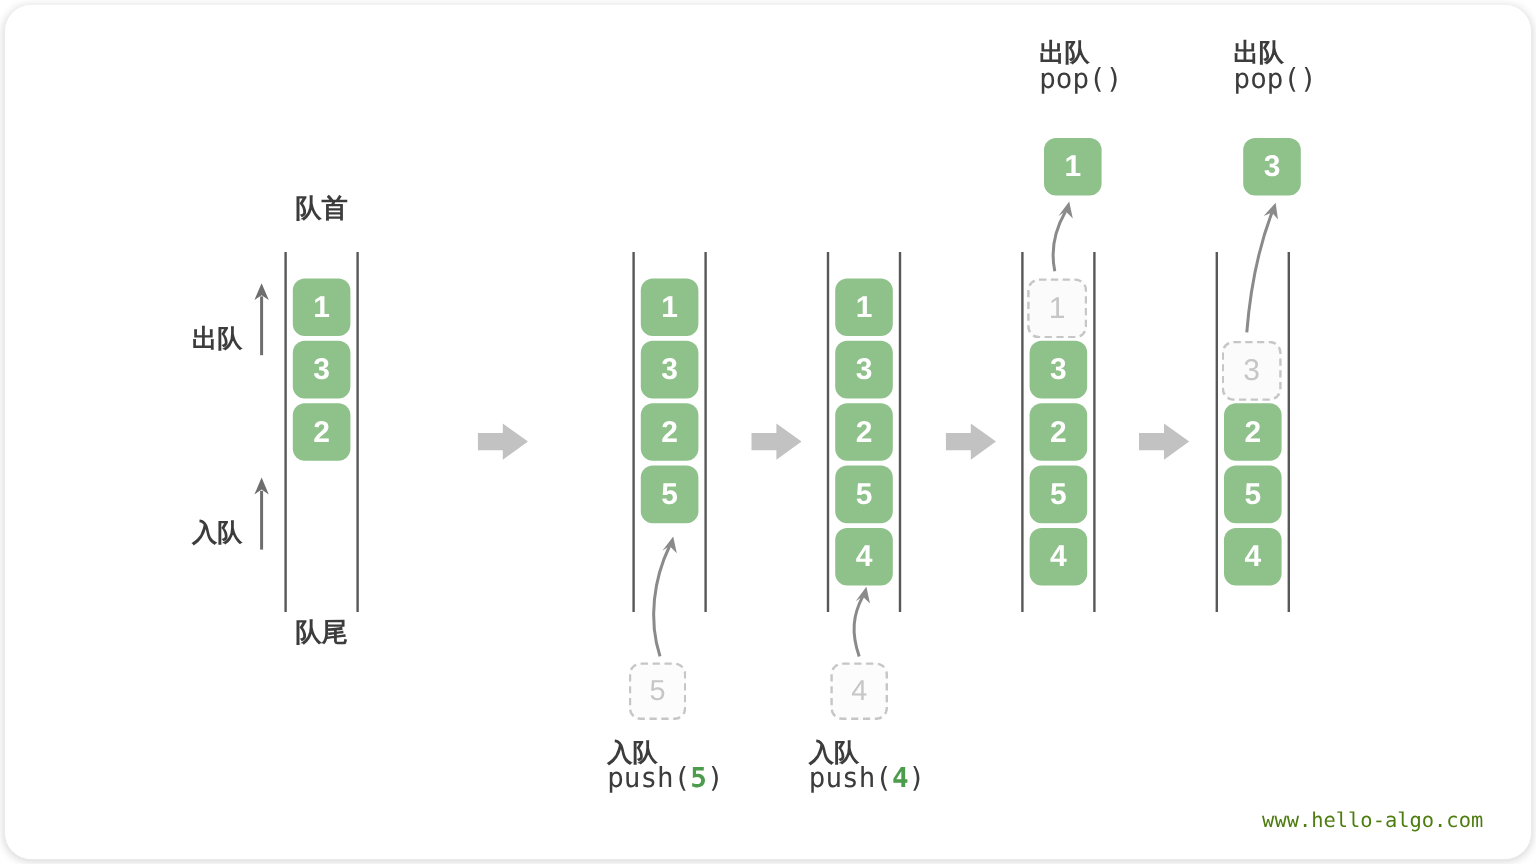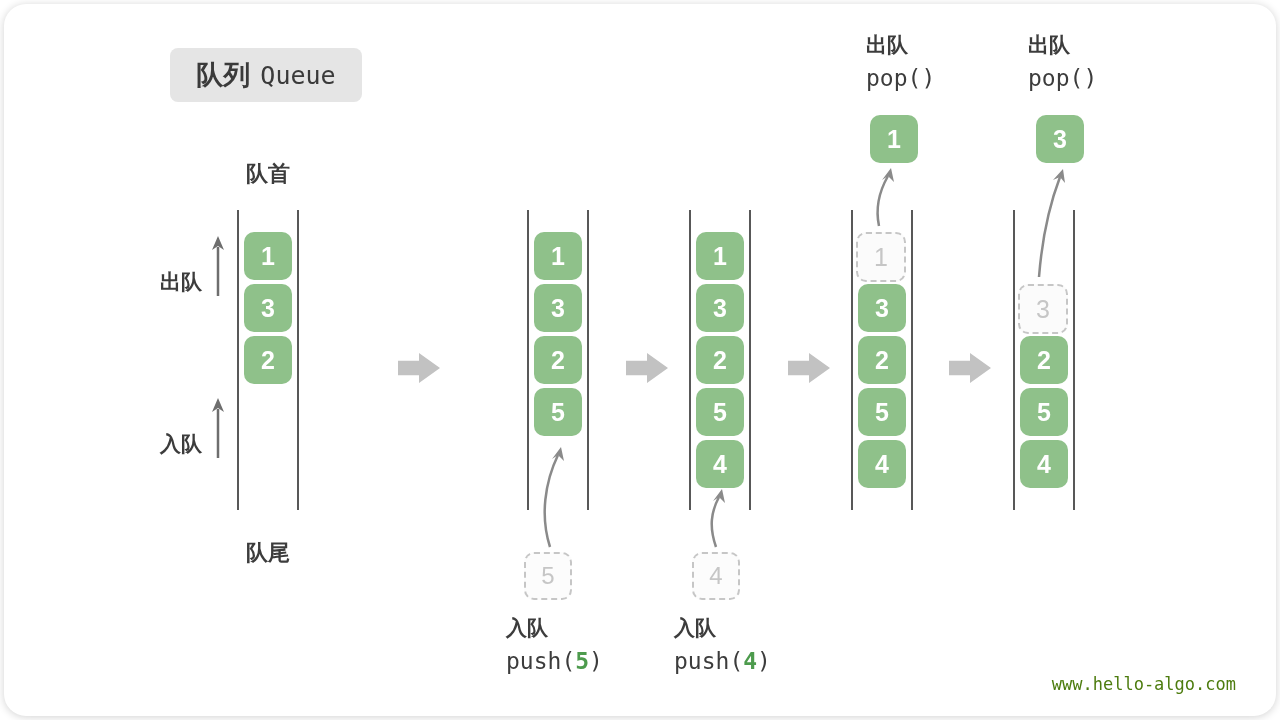--- a/index.html
+++ b/index.html
@@ -50,21 +50,21 @@
     display:flex;align-items:center;justify-content:center;
   }
   
   .t-arrow{
     width:42px;height:36px;background:#c2c2c2;
     clip-path:polygon(0 30%,50% 30%,50% 8%,100% 50%,50% 92%,50% 70%,0 70%);
   }
   
   .op{white-space:nowrap;}
   .op .zh{font-size:21px;font-weight:700;color:#3c3c3c;line-height:1.0;}
-  .op .code{font-size:23px;color:#3c3c3c;font-family:"DejaVu Sans Mono",monospace;margin-top:12px;line-height:1.0;}
+  .op .code{font-size:23px;color:#3c3c3c;font-family:"DejaVu Sans Mono",monospace;line-height:1.0;}
   .op .code .arg{color:#4d9b4d;font-weight:700;}
   .overlay{left:0;top:0;width:1272px;height:712px;pointer-events:none;}
   .watermark{
     right:40px;top:670px;font-size:17px;color:#4d7c0f;
     font-family:"DejaVu Sans Mono",monospace;
   }
 </style>
 </head>
 <body>
 
@@ -101,27 +101,23 @@
     <g>
       <path d="M875,222 C871,203 876,186 884,172" fill="none" stroke="#8a8a8a" stroke-width="2.5"></path>
       <path d="M878,176 L887,164 L890,178 L884,172 Z" fill="#8a8a8a"></path>
     </g>
     <g>
       <path d="M1035,273 C1038,235 1045,202 1056,173" fill="none" stroke="#8a8a8a" stroke-width="2.5"></path>
       <path d="M1049,176 L1059,165 L1061,179 L1056,173 Z" fill="#8a8a8a"></path>
     </g>
   </svg>
 
-  <div class="abs badge">
-    <span class="zh">队列</span>
-    <span class="en">Queue</span>
-  </div>
 
   <div class="abs lbl" style="left:242px;top:155px;">队首</div>
-  <div class="abs lbl" style="left:242px;top:534px;">队尾</div>
+  <div class="abs lbl" style="left:242px;top:508px;">队尾</div>
 
   <div class="abs lbl side-lbl" style="left:156px;top:264px;">出队</div>
   <div class="abs lbl side-lbl" style="left:156px;top:426px;">入队</div>
 
   <div class="abs qcol" style="left:233px;">
     <div class="blk" style="top:22px;">1</div>
     <div class="blk" style="top:74px;">3</div>
     <div class="blk" style="top:126px;">2</div>
   </div>
 

